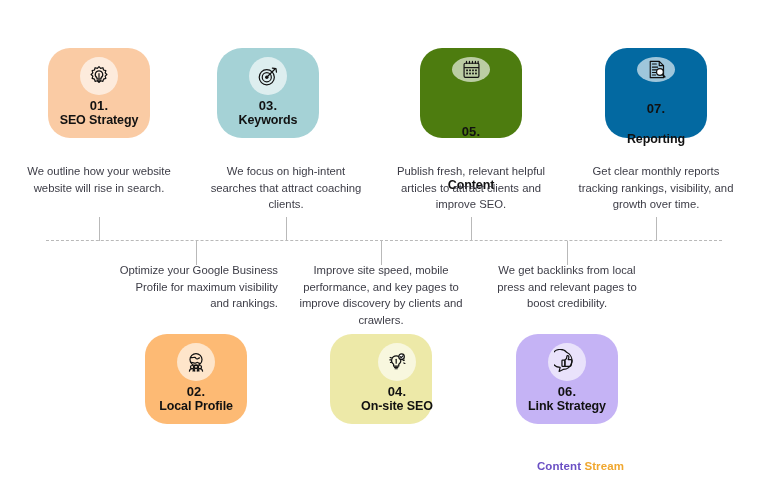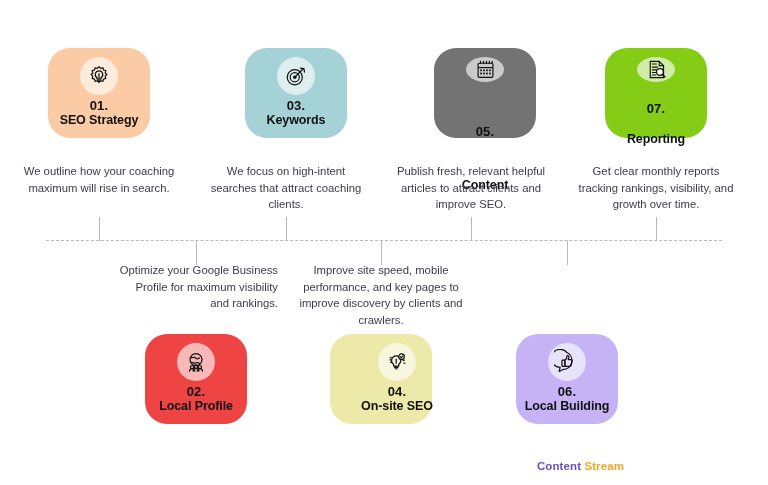--- a/index.html
+++ b/index.html
@@ -122,38 +122,38 @@
       <svg width="26" height="26" viewBox="0 0 32 32" fill="none" stroke="#111" stroke-width="1.5">
         <path d="M16 4.5 18 6.6 20.8 5.8 21.6 8.6 24.4 9.4 23.6 12.2 25.7 14.2 23.6 16.2 24.4 19 21.6 19.8 20.8 22.6 18 21.8 16 23.9 14 21.8 11.2 22.6 10.4 19.8 7.6 19 8.4 16.2 6.3 14.2 8.4 12.2 7.6 9.4 10.4 8.6 11.2 5.8 14 6.6Z" stroke-linejoin="round"></path>
         <path d="M16 9.6a4.6 4.6 0 0 0-2.6 8.4v1.6h5.2V18A4.6 4.6 0 0 0 16 9.6Z" stroke-linejoin="round"></path>
         <path d="M14.3 21.2h3.4M15 22.8h2" stroke-linecap="round"></path>
         <path d="M16 13.2v4.6" stroke-linecap="round"></path>
       </svg>
     </div>
     <div class="card-num">01.</div>
     <div class="card-title">SEO Strategy</div>
   </div>
-  <div class="desc" style="left:17px; top:163px;">We outline how your coaching maximum will rise in search.</div>
-
-  <div class="card" id="card-2" style="left: 245px; top: 48px; background: rgb(165, 210, 214);">
+  <div class="desc" style="left:17px; top:163px;">We outline how your website website will rise in search.</div>
+
+  <div class="card" id="card-2" style="left: 217px; top: 48px; background: rgb(165, 210, 214); border-radius: 25px;">
     <div class="icon-bubble">
       <svg width="26" height="26" viewBox="0 0 32 32" fill="none" stroke="#111" stroke-width="1.5">
         <circle cx="14.5" cy="17.5" r="9.3"></circle>
         <circle cx="14.5" cy="17.5" r="5.6"></circle>
         <circle cx="14.5" cy="17.5" r="2.1" fill="#111" stroke="none"></circle>
         <path d="M14.5 17.5 25.2 6.8" stroke-linecap="round"></path>
         <path d="M21.4 6.2l4.4.6.6 4.4" stroke-linejoin="round" stroke-linecap="round"></path>
       </svg>
     </div>
     <div class="card-num">03.</div>
     <div class="card-title">Keywords</div>
   </div>
   <div class="desc" style="left:204px; top:163px;">We focus on high-intent searches that attract coaching clients.</div>
 
-  <div class="card" id="card-4" style="left: 434px; top: 48px; background: #737373; gap: 39px;">
+  <div class="card" id="card-4" style="left: 420px; top: 48px; background: #4d7c0f; gap: 39px;">
     <div class="icon-bubble">
       <svg width="25" height="25" viewBox="0 0 32 32" fill="none" stroke="#111" stroke-width="1.5">
         <rect x="6.5" y="8" width="19" height="18" rx="1.6"></rect>
         <path d="M6.5 13.6h19"></path>
         <path d="M9.6 8V5.4M13.4 8V5.4M17.2 8V5.4M21 8V5.4M24.5 8V5.4" stroke-linecap="round"></path>
         <g fill="#111" stroke="none">
           <rect x="9.2" y="16" width="2.2" height="2.2"></rect>
             <rect x="13" y="16" width="2.2" height="2.2"></rect>
           <rect x="16.8" y="16" width="2.2" height="2.2"></rect>
             <rect x="20.6" y="16" width="2.2" height="2.2"></rect>
@@ -162,37 +162,37 @@
           <rect x="16.8" y="20" width="2.2" height="2.2"></rect>
             <rect x="20.6" y="20" width="2.2" height="2.2"></rect>
         </g>
       </svg>
     </div>
     <div class="card-num">05.</div>
     <div class="card-title">Content</div>
   </div>
   <div class="desc" style="left:389px; top:163px;">Publish fresh, relevant helpful  articles to attract clients and improve SEO.</div>
 
-  <div class="card" id="card-6" style="left: 605px; top: 48px; background: #84cc16; gap: 16px;">
+  <div class="card" id="card-6" style="left: 605px; top: 48px; background: #0369a1; gap: 16px;">
     <div class="icon-bubble">
       <svg width="25" height="25" viewBox="0 0 32 32" fill="none" stroke="#111" stroke-width="1.5">
         <path d="M8 5.5h11.5L25 11v15.5H8Z" stroke-linejoin="round"></path>
         <path d="M19.5 5.5V11H25" stroke-linejoin="round"></path>
         <path d="M10.8 9h5M10.8 13h6.5M10.8 16.4h5.4M10.8 19.8h4.6M10.8 23h4" stroke-linecap="round"></path>
         <circle cx="20.4" cy="19.2" r="4.3" fill="#fff"></circle>
         <path d="M23.6 22.4 26.6 25.4" stroke-linecap="round" stroke-width="2"></path>
       </svg>
     </div>
     <div class="card-num">07.</div>
     <div class="card-title">Reporting</div>
   </div>
   <div class="desc" style="left:574px; top:163px;">Get clear monthly reports tracking rankings, visibility, and growth over time.</div>
 
   <div class="desc" style="left:114px; top:262px;text-align:right;">Optimize your Google Business Profile for maximum visibility and rankings.</div>
-  <div class="card" id="card-1" style="left: 145px; top: 334px; background: #ef4444;">
+  <div class="card" id="card-1" style="left: 145px; top: 334px; background: #fdba74;">
     <div class="icon-bubble">
       <svg width="26" height="26" viewBox="0 0 32 32" fill="none" stroke="#111" stroke-width="1.5">
         <circle cx="16" cy="13" r="7.4"></circle>
         <path d="M9.2 10.5c2.2.7 3.6-.6 5.4-.2 1.5.3 1 1.9 2.6 2 1.4.1 1.6-1.3 3.1-1.3M10 16.5c2.4-.2 3.2 1.1 5.2 1 1.4-.1 1.3-1.1 2.8-.9 1.3.2 1.4 1.3 2.9 1.2" stroke-linecap="round"></path>
         <circle cx="11.2" cy="22.3" r="2"></circle>
         <circle cx="16" cy="21.6" r="2.2"></circle>
         <circle cx="20.8" cy="22.3" r="2"></circle>
         <path d="M7.9 27.2c.3-1.9 1.6-3 3.3-3s3 1.1 3.3 3M12.4 27.2c.3-2.1 1.7-3.3 3.6-3.3s3.3 1.2 3.6 3.3M17.5 27.2c.3-1.9 1.6-3 3.3-3s3 1.1 3.3 3" stroke-linecap="round"></path>
       </svg>
     </div>
@@ -209,30 +209,31 @@
         <path d="M15 12.6v4.8" stroke-linecap="round"></path>
         <circle cx="21.6" cy="9.4" r="3.4" fill="#fff"></circle>
         <path d="M20 9.5l1.2 1.2 2.1-2.3" stroke-linecap="round" stroke-linejoin="round"></path>
         <path d="M7.6 10.4l1.4.5M7.2 13.4l1.5.1M8 16.6l1.4-.5M23.6 14.2l1.4-.5M24.4 17.2l1.3.6" stroke-linecap="round"></path>
       </svg>
     </div>
     <div class="card-num">04.</div>
     <div class="card-title">On-site SEO</div>
   </div>
 
+  <div class="desc" style="left:485px; top:262px;">We get backlinks from local press and relevant pages to boost credibility.</div>
   <div class="card" id="card-5" style="left: 516px; top: 334px; background: rgb(197, 179, 245);">
     <div class="icon-bubble">
       <svg width="26" height="26" viewBox="0 0 32 32" fill="none" stroke="#111" stroke-width="1.5">
         <path d="M16 4.4a11 11 0 1 0-8.4 18.1l-1.3 5.1 5-2.4A11 11 0 0 0 16 4.4Z" stroke-linejoin="round"></path>
         <path d="M13.4 13.6c1.6-.9 2.5-2.3 2.4-4.1 0-1 .7-1.5 1.4-1.3.8.2 1.2 1 1.1 2-.1 1.1-.5 2-.9 2.8h3.3c1 0 1.7.8 1.5 1.8l-1 5c-.2.9-.9 1.5-1.8 1.5h-6Z" stroke-linejoin="round"></path>
         <rect x="9.8" y="13.6" width="3.6" height="7.7" rx=".8"></rect>
       </svg>
     </div>
     <div class="card-num">06.</div>
-    <div class="card-title">Local Building</div>
+    <div class="card-title">Link Strategy</div>
   </div>
 
   <div class="logo">
     <span class="c1">Content</span>
     <span class="c2">Stream</span>
   </div>
 
 </div>
 
 </body></html>

